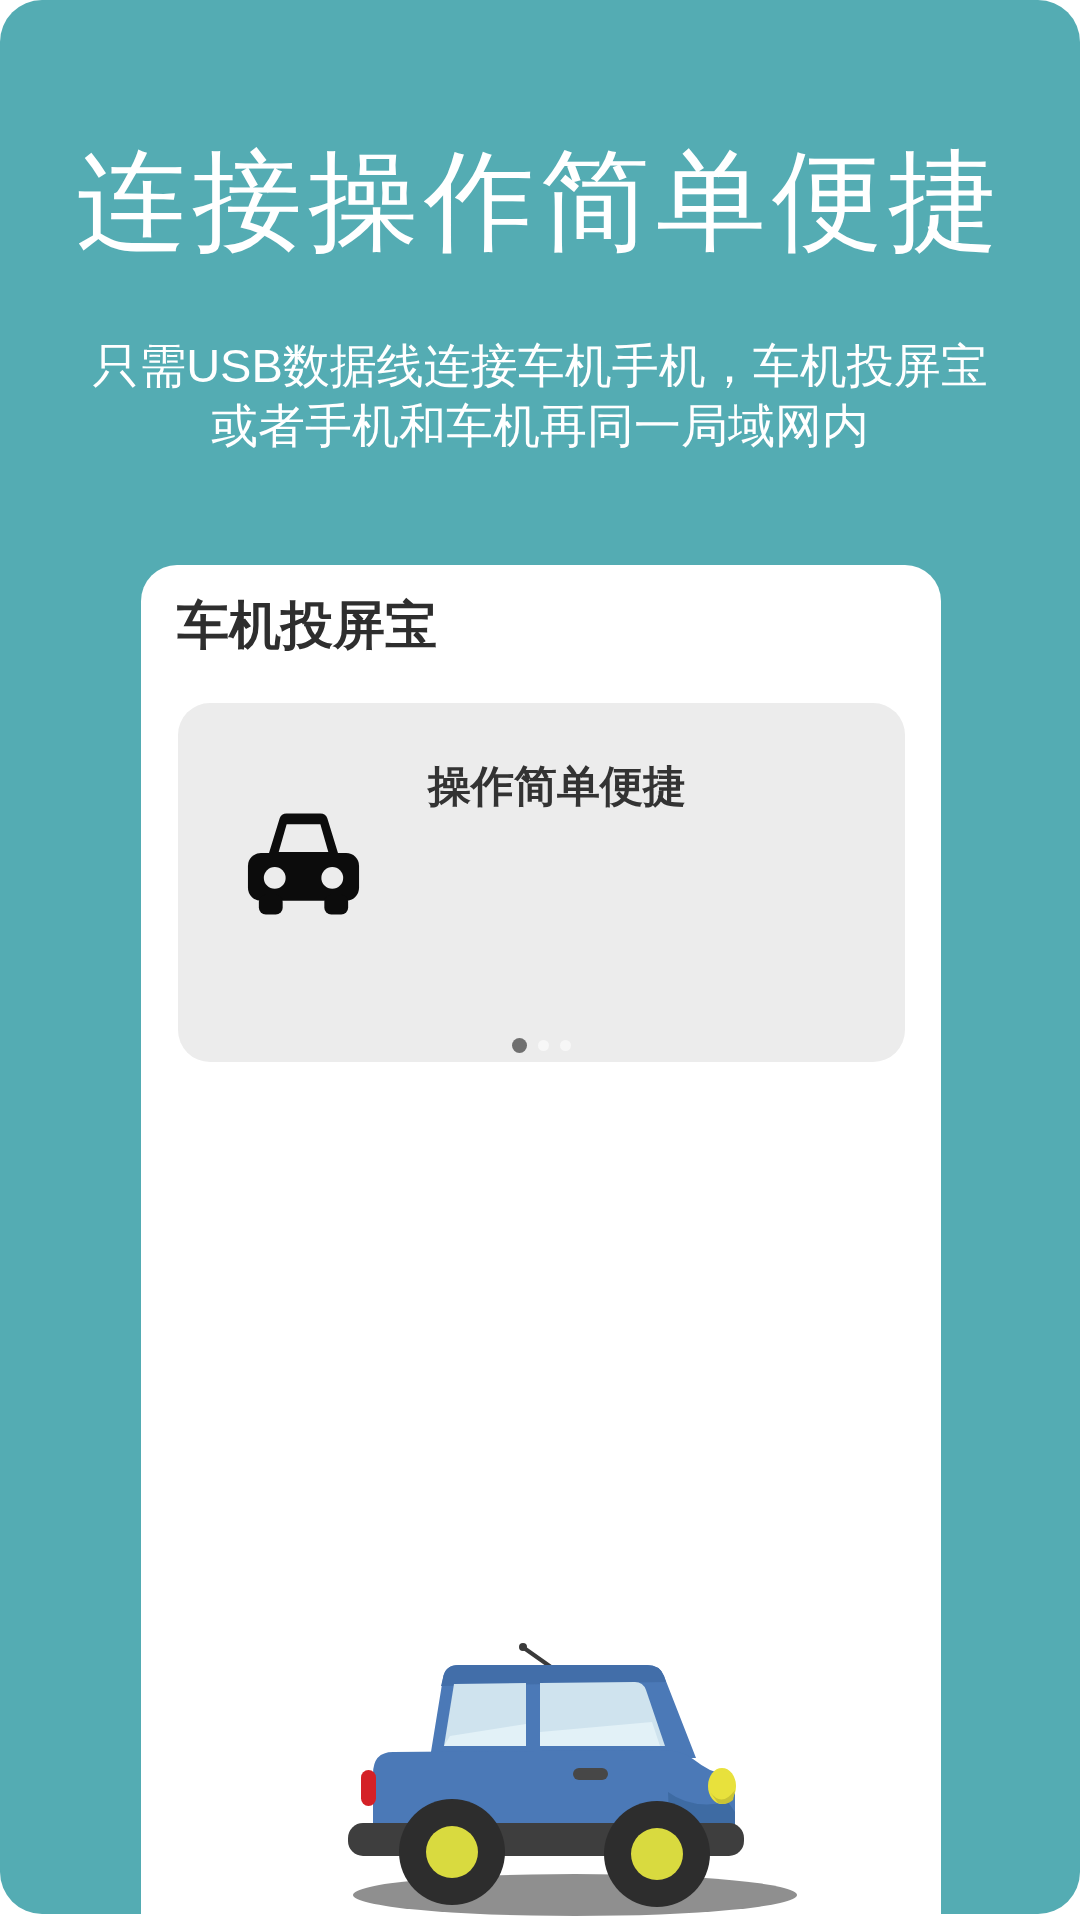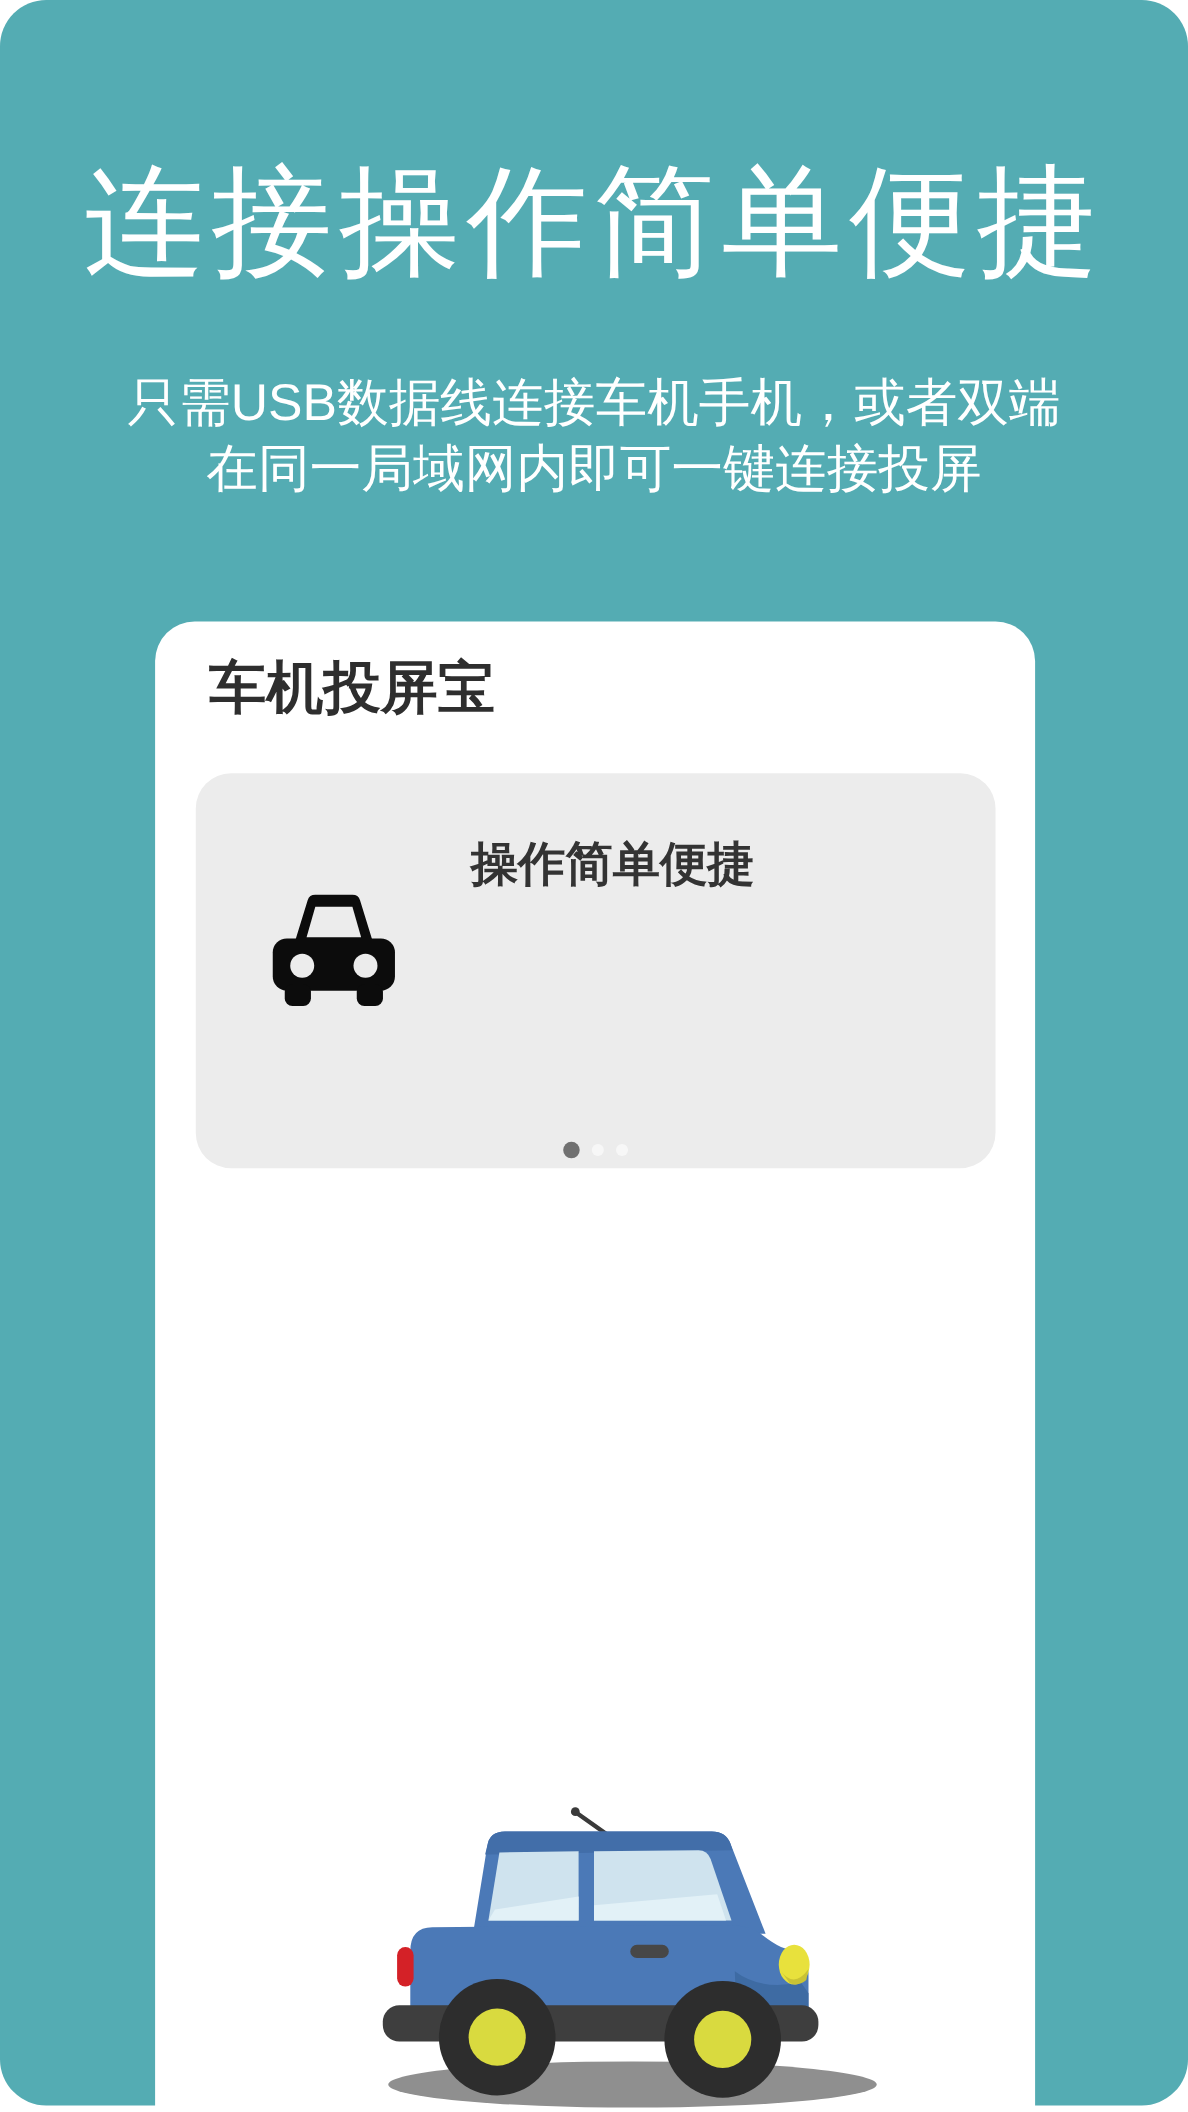--- a/index.html
+++ b/index.html
@@ -40,21 +40,21 @@
   }
   .app-card {
     position:absolute;
     left:141px; top:565px;
     width:800px; height:1355px;
     background:#ffffff;
     border-radius:36px 36px 0 0;
   }
   .app-name {
     position:absolute;
-    left:49px; top:26px;
+    left:36px; top:26px;
     font-size:52px;
     font-weight:700;
     color:#2e2e2e;
   }
   .feature-card {
     position:absolute;
     left:37px; top:138px;
     width:727px; height:359px;
     background:#ececec;
     border-radius:32px;
@@ -113,22 +113,22 @@
   }
 </style>
 </head>
 <body>
 
 <div class="teal-panel">
 
   <div class="hero-title">连接操作简单便捷</div>
 
   <div class="hero-subtitle">
-    <div>只需USB数据线连接车机手机，或者双端</div>
-    <div>在同一局域网内即可一键连接投屏</div>
+    <div>只需USB数据线连接车机手机，车机投屏宝</div>
+    <div>或者手机和车机再同一局域网内</div>
   </div>
 
   <div class="app-card">
 
     <div class="app-name">车机投屏宝</div>
 
     <div class="feature-card">
 
       <svg class="car-icon" viewBox="0 0 124 106" xmlns="http://www.w3.org/2000/svg">
         <path d="M26 46 L38 7 Q39.5 2 45 2 L79 2 Q84.5 2 86 7 L98 46 Z" fill="#0c0c0c"></path>

